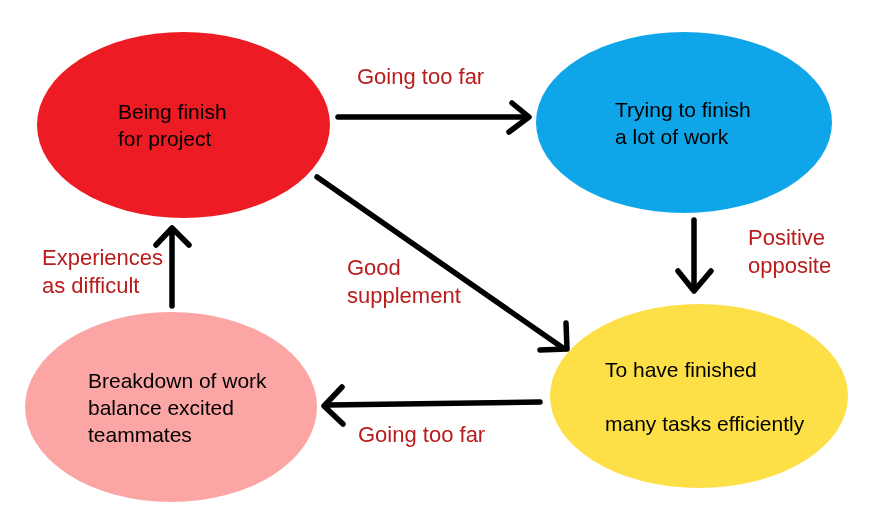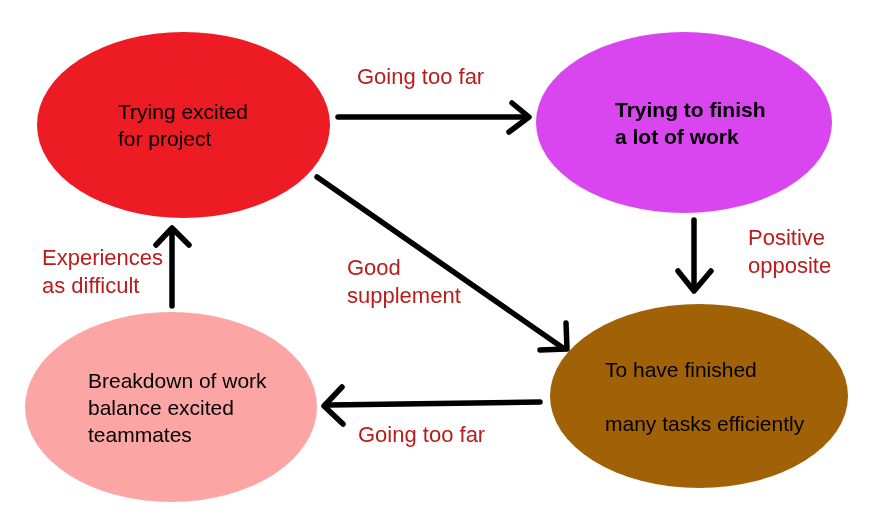--- a/index.html
+++ b/index.html
@@ -82,36 +82,36 @@
       </g>
 
       <g>
         <path d="M317,177 L563,348"></path>
         <path d="M566,323 L567,349 L540,350"></path>
       </g>
     </g>
   </svg>
 
   <div class="node node-excited" style="background-color: rgb(237, 28, 36);">
-    <span>Trying excited</span>
+    <span>Being finish</span>
     <span>for project</span>
   </div>
 
-  <div class="node node-trying" style="background-color: #d946ef; font-weight: bold;">
+  <div class="node node-trying" style="background-color: #0ea5e9;">
     <span>Trying to finish</span>
     <span>a lot of work</span>
   </div>
 
   <div class="node node-breakdown" style="background-color: #fca5a5;">
     <span>Breakdown of work</span>
     <span>balance excited</span>
     <span>teammates</span>
   </div>
 
-  <div class="node node-finished" style="background-color: #a16207; gap: 27px;">
+  <div class="node node-finished" style="background-color: #fde047; gap: 27px;">
     <span>To have finished</span>
     <span>many tasks efficiently</span>
   </div>
 
   <div class="edge-label label-going-top">
     <span>Going too far</span>
   </div>
 
   <div class="edge-label label-positive">
     <span style="display:block">Positive</span>

